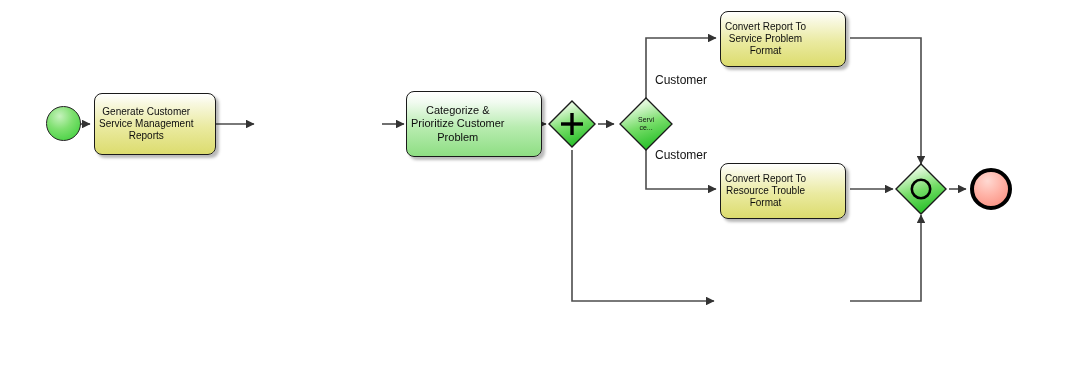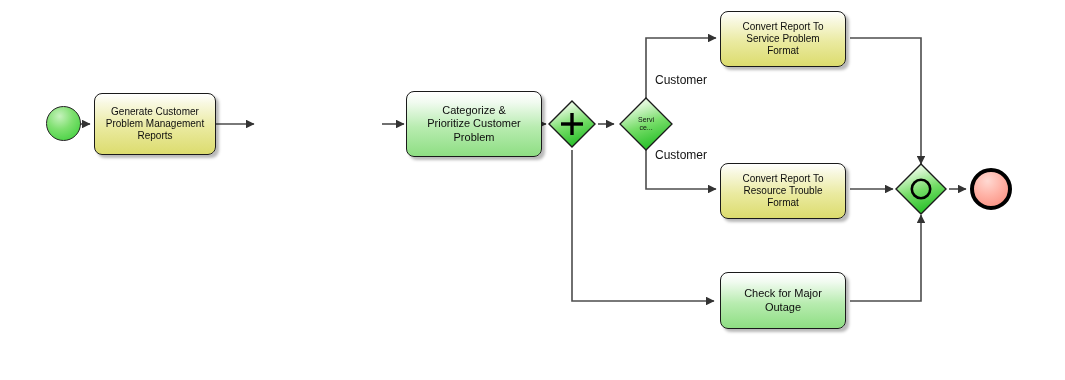--- a/index.html
+++ b/index.html
@@ -27,21 +27,20 @@
   .node {
     position: absolute;
     box-sizing: border-box;
   }
   
   .task {
     border: 1px solid #1a1a1a;
     border-radius: 8px;
     display: flex;
     align-items: center;
-    justify-content: center;
     text-align: center;
     color: #0d0d0d;
     line-height: 1.22;
     box-shadow: 3px 3px 3px rgba(0,0,0,0.28);
     z-index: 5;
   }
   .task-green {
     background: linear-gradient(to bottom, #ffffff 0%, #f1fbf0 16%, #b8ecb0 55%, #8ede83 100%);
   }
   .task-yellow {
@@ -131,21 +130,21 @@
       <path d="M 850 301 L 921 301 L 921 215" marker-end="url(#arrow)"></path>
 
       <path d="M 949 189 L 966 189" marker-end="url(#arrow)"></path>
     </g>
   </svg>
 
   <div class="node event event-start" style="left:46px; top:106px; width:35px; height:35px;"></div>
 
   <div class="node task task-yellow" style="left:94px; top:93px; width:122px; height:62px; font-size:10px;">
     <span class="task-label">Generate Customer
-Problem Management
+Service Management
 Reports</span>
   </div>
 
 
   <div class="node task task-green" style="left:406px; top:91px; width:136px; height:66px; font-size:11px;">
     <span class="task-label">Categorize &amp;
 Prioritize Customer
 Problem</span>
   </div>
 
@@ -188,24 +187,20 @@
 Service Problem
 Format</span>
   </div>
 
   <div class="node task task-yellow" style="left:720px; top:163px; width:126px; height:56px; font-size:10px;">
     <span class="task-label">Convert Report To
 Resource Trouble
 Format</span>
   </div>
 
-  <div class="node task task-green" style="left:720px; top:272px; width:126px; height:57px; font-size:11px;">
-    <span class="task-label">Check for Major
-Outage</span>
-  </div>
 
   <div class="node gateway" style="left:895px; top:163px; width:52px; height:52px;">
     <svg class="gw-svg" width="52" height="52" viewBox="0 0 52 52" xmlns="http://www.w3.org/2000/svg">
       <defs>
         <linearGradient id="gwGradC" x1="0" y1="0" x2="0.35" y2="1">
           <stop offset="0%" stop-color="#ffffff"></stop>
           <stop offset="25%" stop-color="#ddf7d6"></stop>
           <stop offset="62%" stop-color="#76dd68"></stop>
           <stop offset="100%" stop-color="#2ec22e"></stop>
         </linearGradient>

